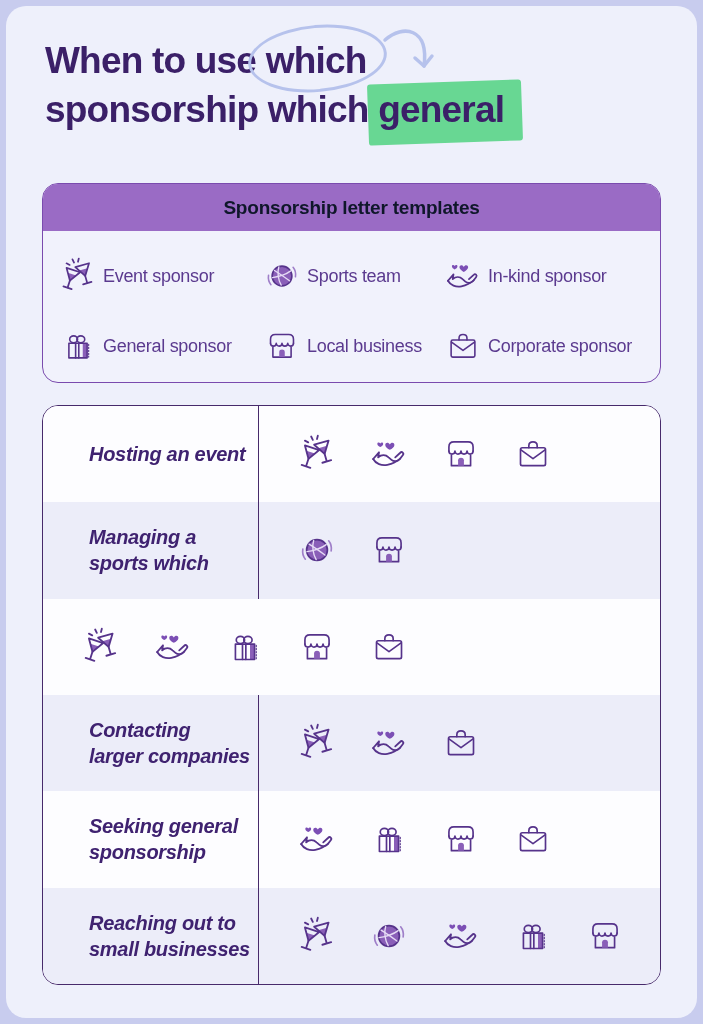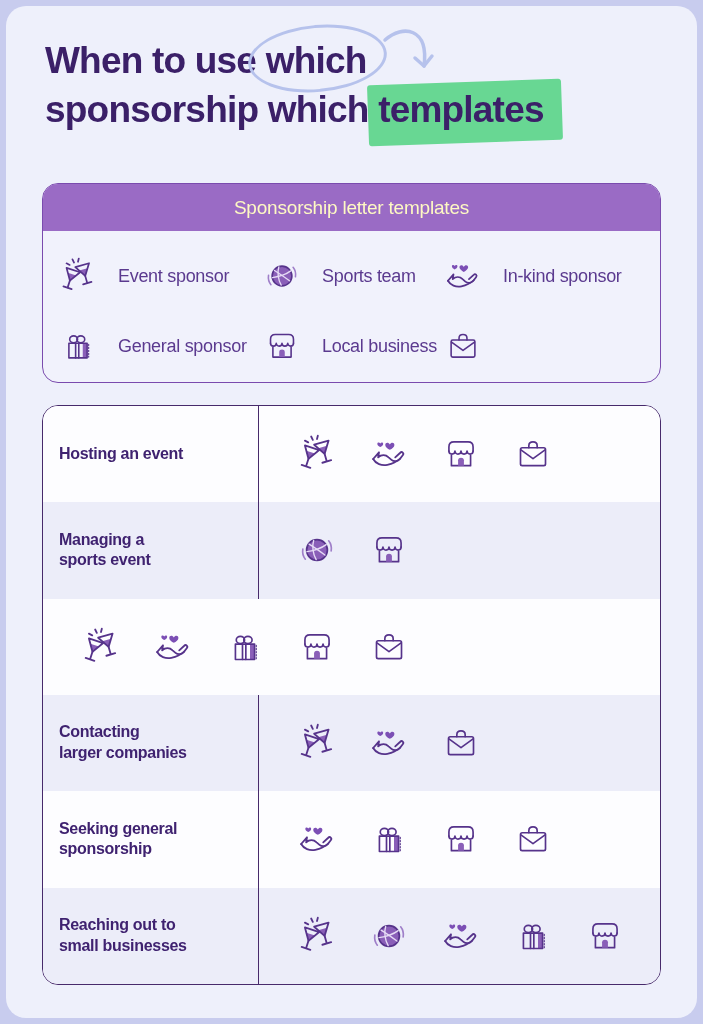--- a/index.html
+++ b/index.html
@@ -35,69 +35,69 @@
     background:var(--hl-green,#68d793);transform:rotate(-2deg);z-index:-1;
     border-radius:3px;
   }
   
   .legend{
     position:absolute;left:36px;top:177px;width:619px;height:200px;
     box-sizing:border-box;border:1.5px solid var(--legend-border,#7a4bae);
     border-radius:16px;background:#f1f2fc;overflow:hidden;
   }
   .legend-header{
-    height:47px;background:var(--header-bg,#9a6bc5);color:#fef9c3;
-    font-weight:400;font-size:19px;letter-spacing:-0.2px;
+    height:47px;background:var(--header-bg,#9a6bc5);color:#0f172a;
+    font-weight:700;font-size:19px;letter-spacing:-0.2px;
     display:flex;align-items:center;justify-content:center;
   }
   .legend-body{
     display:grid;grid-template-columns:204px 181px 1fr;
     padding:10px 0 0 16px;
   }
   .legend-item{
-    display:flex;align-items:center;gap:21px;height:70px;
+    display:flex;align-items:center;gap:6px;height:70px;
     color:var(--legend-text,#5b3a8f);font-size:18px;letter-spacing:-0.3px;text-align:center;
   }
   .legend-item .icon{width:38px;height:38px;flex:none;display:inline-flex;}
   .legend-item .icon svg{width:38px;height:38px;}
   
   .table{
     position:absolute;left:36px;top:399px;width:619px;height:580px;
     box-sizing:border-box;border:1.5px solid var(--border-purple,#472a6b);
     border-radius:16px;overflow:hidden;display:flex;flex-direction:column;
     background:#fdfdff;
   }
   .trow{flex:1;display:flex;}
   .trow:nth-child(odd){background:#fdfdff;}
   .trow:nth-child(even){background:var(--row-alt,#ecedf9);}
   .tlabel{
     width:216px;flex:none;box-sizing:border-box;
     border-right:1.5px solid var(--border-purple,#472a6b);
-    display:flex;align-items:center;padding-left:16px;
-    font-weight:700;font-size:16px;letter-spacing:-0.3px;
-    color:var(--label-color,#3f2270);line-height:1.3;white-space:pre-line;
+    display:flex;align-items:center;padding-left:46px;
+    font-weight:700;font-size:20px;letter-spacing:-0.3px;
+    color:var(--label-color,#3f2270);line-height:1.3;white-space:pre-line;font-style:italic;
   }
   .ticons{flex:1;display:flex;align-items:center;padding-left:38px;gap:32px;}
   .ticons .icon{width:40px;height:40px;display:inline-flex;}
   .ticons .icon svg{width:40px;height:40px;}
 </style>
 </head>
 <body>
 
 <div class="card">
 
   <h1 class="title">
     <span class="t-line">
       <span>When to use</span><span class="circled"><span>which</span><span class="ring"></span><svg class="arrow-doodle" viewBox="0 0 60 72">
             <path d="M4 18 C 22 2, 48 6, 43 44" fill="none" stroke="#b6c2ec" stroke-width="3.5" stroke-linecap="round"></path>
             <path d="M43 44 L34 36 M43 44 L51 34" fill="none" stroke="#b6c2ec" stroke-width="3.5" stroke-linecap="round"></path>
           </svg></span>
     </span>
     <span class="t-line">
-      <span>sponsorship which</span><span class="hl"><span>templates</span></span>
+      <span>sponsorship which</span><span class="hl"><span>general</span></span>
     </span>
   </h1>
 
   <section class="legend">
     <div class="legend-header">Sponsorship letter templates</div>
     <div class="legend-body" id="legend-body">
         <div class="legend-item">
           <span class="icon">
             <svg viewBox="0 0 48 48">
               <g stroke="#56338b" stroke-width="2.2" fill="none" stroke-linecap="round" stroke-linejoin="round">
@@ -183,20 +183,21 @@
         <div class="legend-item">
           <span class="icon">
             <svg viewBox="0 0 48 48">
               <g stroke="#56338b" stroke-width="2" fill="none" stroke-linecap="round" stroke-linejoin="round">
                 <rect x="9" y="16.5" width="30" height="21.5" rx="2"></rect>
                 <path d="M19 16.5 L19 14 C19 11 21 9.5 24 9.5 C27 9.5 29 11 29 14 L29 16.5"></path>
                 <path d="M9.5 19 L24 29.5 L38.5 19"></path>
               </g>
             </svg>
           </span>
+          <span class="legend-label">Corporate sponsor</span>
         </div>
       </div>
   </section>
 
   <section class="table" id="usage-table">
       <div class="trow">
         <div class="tlabel">Hosting an event</div>
         <div class="ticons">
           <span class="icon">
             <svg viewBox="0 0 48 48">
@@ -245,21 +246,21 @@
                 <rect x="9" y="16.5" width="30" height="21.5" rx="2"></rect>
                 <path d="M19 16.5 L19 14 C19 11 21 9.5 24 9.5 C27 9.5 29 11 29 14 L29 16.5"></path>
                 <path d="M9.5 19 L24 29.5 L38.5 19"></path>
               </g>
             </svg>
           </span>
         </div>
       </div>
       <div class="trow">
         <div class="tlabel">Managing a
-sports event</div>
+sports which</div>
         <div class="ticons">
           <span class="icon">
             <svg viewBox="0 0 48 48">
               <circle cx="24" cy="24" r="12.5" fill="#8a5fb8" stroke="#56338b" stroke-width="2"></circle>
               <g stroke="#e6dbf5" stroke-width="1.7" fill="none" stroke-linecap="round">
                 <path d="M14.5 17 C21 21 28 26 33.5 30"></path>
                 <path d="M20 12.5 C18 19 19 29 23 35.5"></path>
                 <path d="M12 26 C19 25 29 22 35 17.5"></path>
               </g>
               <g stroke="#9f7fc9" stroke-width="2" fill="none" stroke-linecap="round">

